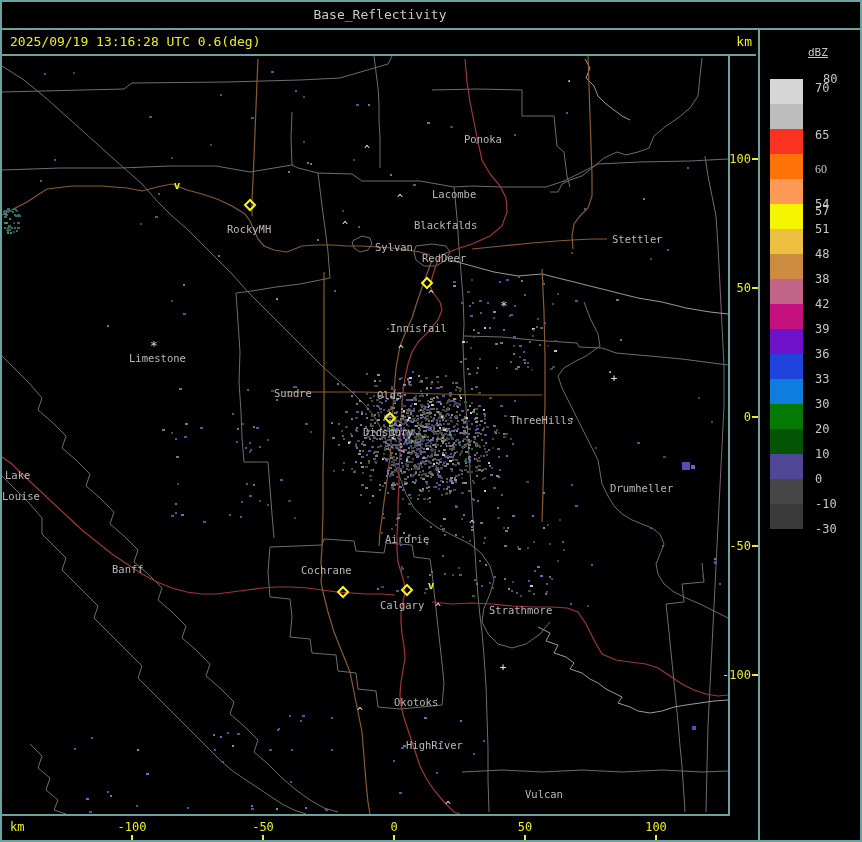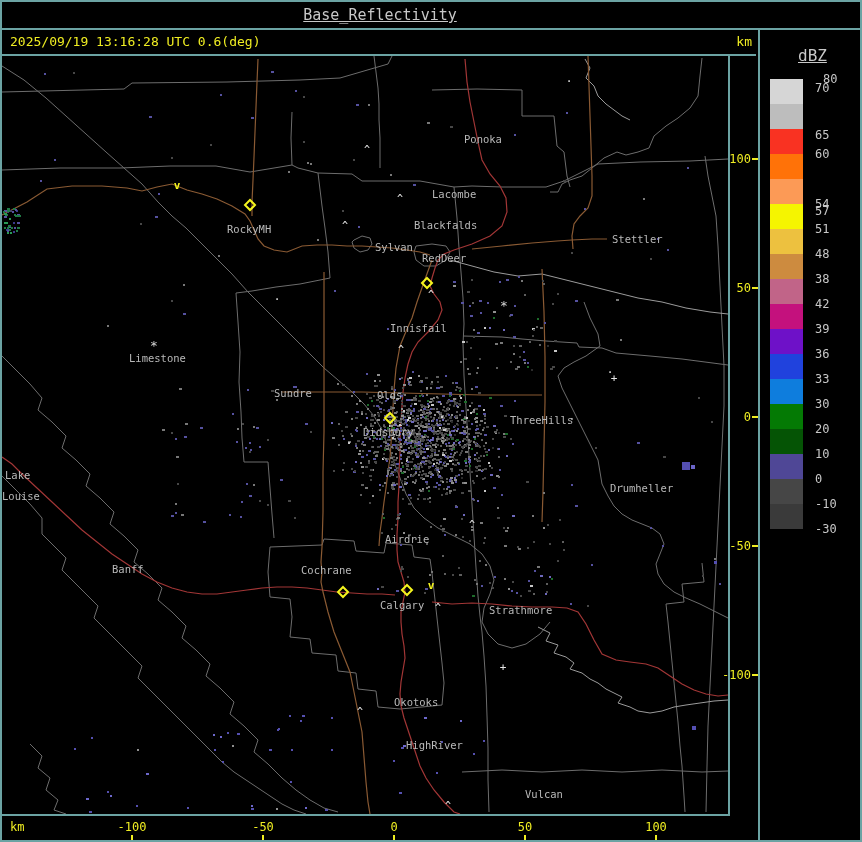--- a/index.html
+++ b/index.html
@@ -4,22 +4,22 @@
 <style>
   :root{
     --teal:#6ba3a3;
     --yel:#efed22;
   }
   html,body{margin:0;padding:0;background:#000;}
   body{width:862px;height:842px;font-family:"DejaVu Sans Mono",monospace;}
   .window{position:relative;width:862px;height:842px;background:#000;
           border:2px solid var(--teal);box-sizing:border-box;overflow:hidden;}
   .titlebar{position:absolute;left:0;top:0;width:756px;height:26px;
-            border-bottom:2px solid var(--teal);color:#c8c8c8;font-size:15px;
-            text-align:center;line-height:26px;letter-spacing:0px;text-decoration:underline;}
+            border-bottom:2px solid var(--teal);color:#c8c8c8;font-size:13px;
+            text-align:center;line-height:26px;letter-spacing:0px;}
   .titlebar-ext{position:absolute;left:756px;top:0;width:102px;height:26px;
             border-bottom:2px solid var(--teal);}
   .infobar{position:absolute;left:0;top:28px;width:754px;height:24px;
            border-bottom:2px solid var(--teal);color:var(--yel);font-size:13px;line-height:24px;}
   .timestamp{position:absolute;left:8px;top:0;}
   .km-right{position:absolute;right:4px;top:0;}
   .map-frame{position:absolute;left:0;top:54px;width:726px;height:758px;
              border-right:2px solid var(--teal);border-bottom:2px solid var(--teal);background:#000;}
   .map-frame svg{display:block;background:#000;}
   .county{stroke:#6d6d6d;fill:none;stroke-width:1;}
@@ -30,21 +30,21 @@
               color:var(--yel);font-size:12px;}
   .right-axis .tl{position:absolute;right:9px;height:14px;line-height:14px;}
   .right-axis .td{position:absolute;left:22px;width:7px;height:2px;background:var(--yel);}
   .bottom-axis{position:absolute;left:0;top:816px;width:756px;height:24px;
                color:var(--yel);font-size:12px;}
   .bottom-axis .bl{position:absolute;top:2px;transform:translateX(-50%);}
   .bottom-axis .bd{position:absolute;top:17px;width:2px;height:6px;background:var(--yel);}
   .km-bottom{position:absolute;left:8px;top:2px;}
   .legend{position:absolute;left:756px;top:28px;width:102px;height:810px;
           border-left:2px solid var(--teal);background:#000;}
-  .dbz{position:absolute;left:38px;top:16px;font-size:16px;color:#c8c8c8;text-decoration:underline;}
+  .dbz{position:absolute;left:48px;top:16px;font-size:11px;color:#c8c8c8;text-decoration:underline;}
   .legend .sw{position:absolute;left:10px;width:33px;height:25px;}
   .legend .ll{position:absolute;left:55px;transform:translateY(-50%);
               font-size:12px;color:#c8c8c8;}
 </style>
 </head>
 <body>
 
 <div class="window">
 
   <div class="titlebar">
@@ -1831,21 +1831,21 @@
         <div class="sw" style="top: 374px; background: rgb(4, 122, 4);"></div>
         <div class="sw" style="top: 399px; background: rgb(5, 84, 5);"></div>
         <div class="sw" style="top: 424px; background: rgb(79, 71, 150);"></div>
         <div class="sw" style="top: 449px; background: rgb(70, 70, 70);"></div>
         <div class="sw" style="top: 474px; background: rgb(58, 58, 58);"></div>
       </div>
     <div id="legend-labels">
         <span class="ll" style="top: 49px; margin-left: 8px;">80</span>
         <span class="ll" style="top: 58px;">70</span>
         <span class="ll" style="top: 105px;">65</span>
-        <span class="ll" style="top: 124px;">60</span>
+        <span class="ll" style="top: 139px; font-family: Liberation Serif, serif;">60</span>
         <span class="ll" style="top: 149px; margin-top: 32px;">57</span>
         <span class="ll" style="top: 174px;">54</span>
         <span class="ll" style="top: 199px;">51</span>
         <span class="ll" style="top: 224px;">48</span>
         <span class="ll" style="top: 249px;">38</span>
         <span class="ll" style="top: 274px;">42</span>
         <span class="ll" style="top: 299px;">39</span>
         <span class="ll" style="top: 324px;">36</span>
         <span class="ll" style="top: 349px;">33</span>
         <span class="ll" style="top: 374px;">30</span>

